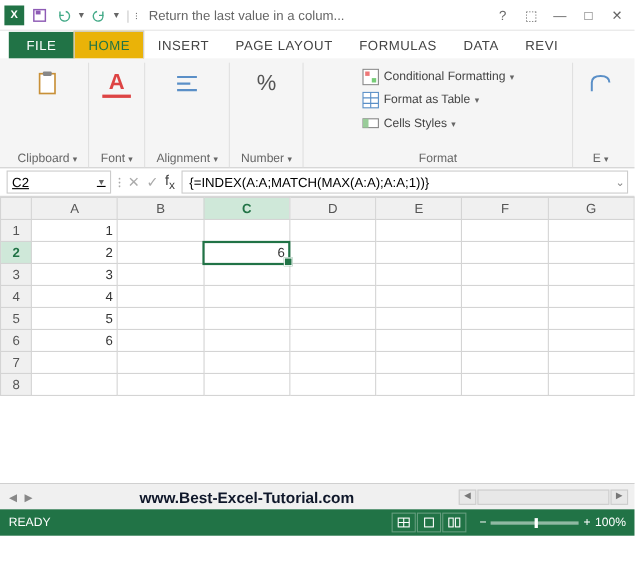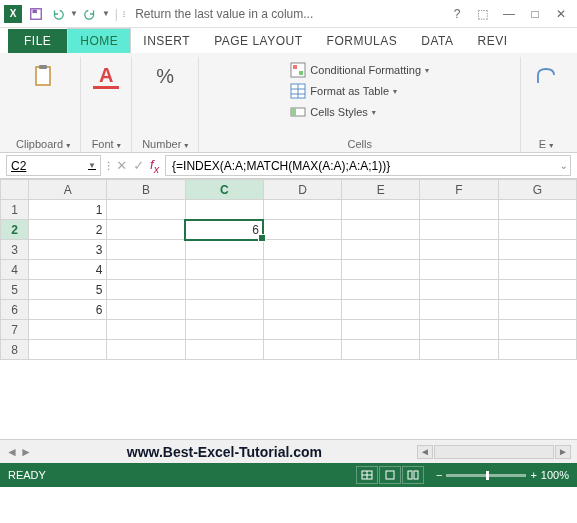--- a/index.html
+++ b/index.html
@@ -13,42 +13,42 @@
 .titlebar .qa-btn svg { width: 14px; height: 14px; }
 .titlebar .sep { color: #ccc; margin: 0 3px; }
 .titlebar .title { flex: 1; color: #666; font-size: 12px; white-space: nowrap; overflow: hidden; text-overflow: ellipsis; }
 .win-ctrl { display: flex; gap: 2px; }
 .win-btn { width: 24px; height: 20px; display: flex; align-items: center; justify-content: center; color: #666; cursor: pointer; }
 
 
 .tabs { height: 25px; background: #fff; display: flex; align-items: flex-end; padding-left: 8px; }
 .tab { padding: 5px 12px; font-size: 12px; color: #444; cursor: pointer; text-transform: uppercase; letter-spacing: 0.5px; }
 .tab.file { background: #217346; color: #fff; padding: 5px 16px; }
-.tab.active { background: #5eead4; color: #217346; border: 1px solid #d0d0d0; border-bottom: none; }
+.tab.active { background: #eab308; color: #217346; border: 1px solid #d0d0d0; border-bottom: none; }
 
 
 .ribbon { height: 100px; background: #f5f5f5; border-bottom: 1px solid #d0d0d0; display: flex; padding: 4px 6px 0 6px; }
 .group { display: flex; flex-direction: column; align-items: center; border-right: 1px solid #e0e0e0; padding: 0 10px; }
 .group:last-child { border-right: none; }
 .group-body { flex: 1; display: flex; flex-direction: column; align-items: center; justify-content: flex-start; gap: 3px; padding-top: 4px; }
 .group-label { font-size: 11px; color: #666; padding: 2px 0; }
 .big-btn { display: flex; flex-direction: column; align-items: center; gap: 2px; cursor: pointer; padding: 2px; }
 .big-btn .icon { width: 26px; height: 26px; display: flex; align-items: center; justify-content: center; }
 .styles-group .group-body { align-items: flex-start; }
 .style-row { display: flex; align-items: center; gap: 4px; font-size: 11px; color: #444; cursor: pointer; padding: 1px 0; }
 .style-row svg { width: 16px; height: 16px; }
 .drop { font-size: 8px; color: #666; }
 
 
 .fx-row { height: 26px; display: flex; align-items: center; border-bottom: 1px solid #d0d0d0; gap: 6px; padding: 0 6px; }
 .name-box { width: 95px; height: 21px; border: 1px solid #ccc; display: flex; align-items: center; padding: 0 4px; font-size: 12px; background: #fff; text-decoration: underline; }
 .name-box .nm { flex: 1; }
 .fx-btns { display: flex; gap: 6px; align-items: center; color: #aaa; }
 .fx-btns span { cursor: pointer; font-size: 13px; }
-.fx-label { font-style: italic; color: #be185d; font-size: 13px; }
+.fx-label { color: #404040; font-size: 13px; }
 .formula-input { flex: 1; height: 21px; border: 1px solid #ccc; background: #fff; display: flex; align-items: center; padding: 0 6px; font-size: 12px; position: relative; }
 .formula-input .caret-btn { position: absolute; right: 2px; color: #888; font-size: 10px; }
 
 
 .grid-wrap { position: relative; background: #fff; height: 260px; }
 .grid { border-collapse: collapse; width: 100%; }
 .grid th, .grid td { border: 1px solid #d4d4d4; font-size: 12px; font-weight: normal; }
 .grid th.rowhdr { width: 26px; background: #f0f0f0; color: #555; text-align: center; height: 20px; }
 .grid th.colhdr { background: #f0f0f0; color: #555; height: 20px; width: 72px; text-align: center; }
 .grid td { height: 20px; padding: 0 4px; text-align: right; color: #333; width: 72px; }
@@ -144,20 +144,34 @@
     <div class="group-body">
       <div class="big-btn">
         <div class="icon" style="font-size:20px;font-weight:bold;color:#d44;border-bottom:3px solid #d44;line-height:22px;">A</div>
       </div>
     </div>
     <div class="group-label"><span>Font</span> <span class="drop">▾</span></div>
   </div>
   <div class="group">
     <div class="group-body">
       <div class="big-btn">
+        <div class="icon">
+          <svg viewBox="0 0 26 26">
+              <line x1="4" y1="7" x2="22" y2="7" stroke="#5a8fc7" stroke-width="2"></line>
+              <line x1="4" y1="13" x2="16" y2="13" stroke="#5a8fc7" stroke-width="2"></line>
+              <line x1="4" y1="19" x2="22" y2="19" stroke="#5a8fc7" stroke-width="2"></line>
+            </svg>
+        </div>
+      </div>
+    </div>
+    <div class="group-label"><span>Alignment</span> <span class="drop">▾</span></div>
+  </div>
+  <div class="group">
+    <div class="group-body">
+      <div class="big-btn">
         <div class="icon" style="font-size:20px;color:#555;">%</div>
       </div>
     </div>
     <div class="group-label"><span>Number</span> <span class="drop">▾</span></div>
   </div>
   <div class="group styles-group" style="flex:1;text-align:right;">
     <div class="group-body">
       <div class="style-row">
         <svg viewBox="0 0 16 16">
             <rect x="1" y="1" width="14" height="14" fill="#fff" stroke="#888"></rect>
@@ -179,21 +193,21 @@
       </div>
       <div class="style-row">
         <svg viewBox="0 0 16 16">
             <rect x="1" y="4" width="14" height="8" fill="#fff" stroke="#888"></rect>
             <rect x="1" y="4" width="5" height="8" fill="#9c9"></rect>
           </svg>
         <span>Cells Styles</span>
         <span class="drop">▾</span>
       </div>
     </div>
-    <div class="group-label">Cells</div>
+    <div class="group-label">Format</div>
   </div>
   <div class="group">
     <div class="group-body">
       <div class="big-btn">
         <div class="icon">
           <svg viewBox="0 0 26 26">
               <path d="M5 20 L5 12 Q5 6 13 6 Q21 6 21 12" fill="none" stroke="#5a8fc7" stroke-width="1.8"></path>
             </svg>
         </div>
       </div>

